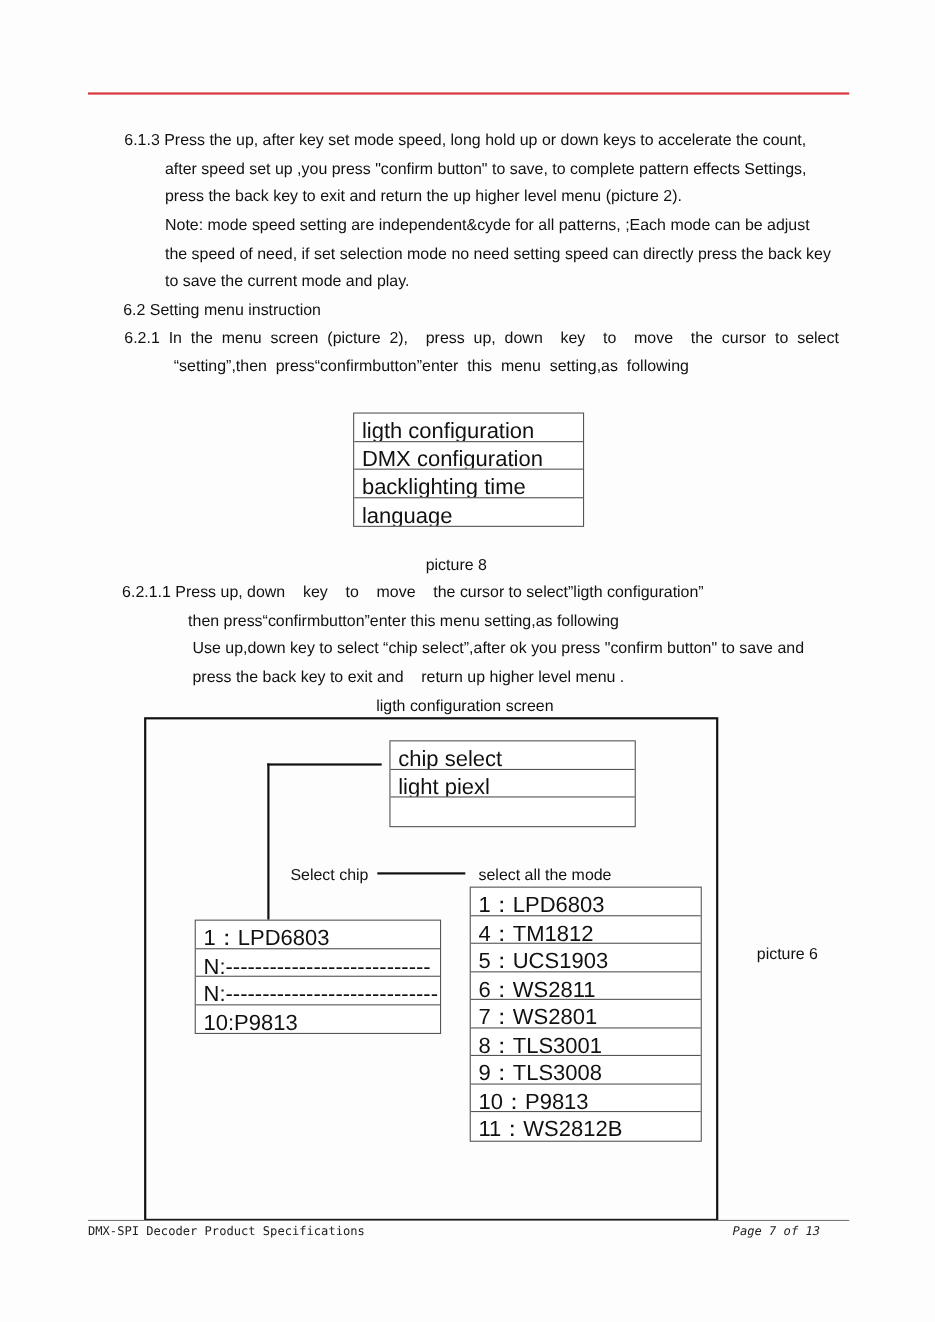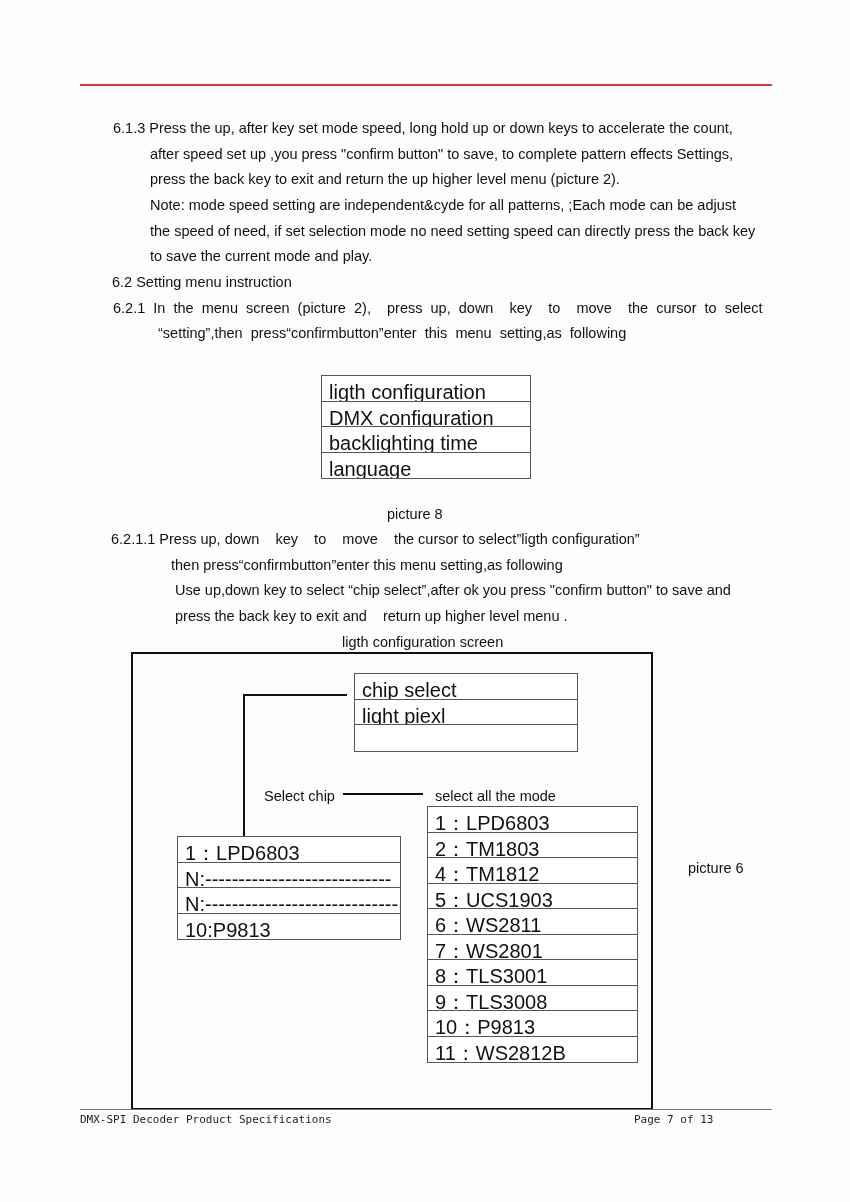--- a/index.html
+++ b/index.html
@@ -65,28 +65,27 @@
 
 <div class="menu" style="left:177px; top:836px; width:222px;">
   <div class="row">1：LPD6803</div>
   <div class="row">N:----------------------------</div>
   <div class="row">N:-----------------------------</div>
   <div class="row">10:P9813</div>
 </div>
 
 <div class="menu" style="left:427px; top:806px; width:209px;">
   <div class="row">1：LPD6803</div>
-  <div class="row">2：TM1803</div>
   <div class="row">4：TM1812</div>
   <div class="row">5：UCS1903</div>
   <div class="row">6：WS2811</div>
   <div class="row">7：WS2801</div>
   <div class="row">8：TLS3001</div>
   <div class="row">9：TLS3008</div>
   <div class="row">10：P9813</div>
   <div class="row">11：WS2812B</div>
 </div>
 
 <div class="abs" style="left:688px; top:860px;">picture 6</div>
 
 <div class="footer-rule"></div>
 <div class="footer" style="left:80px;">DMX-SPI Decoder Product Specifications</div>
-<div class="footer" style="left:634px;">Page 7 of 13</div>
+<div class="footer" style="left:666px;font-style:italic;">Page 7 of 13</div>
 
 </body></html>

